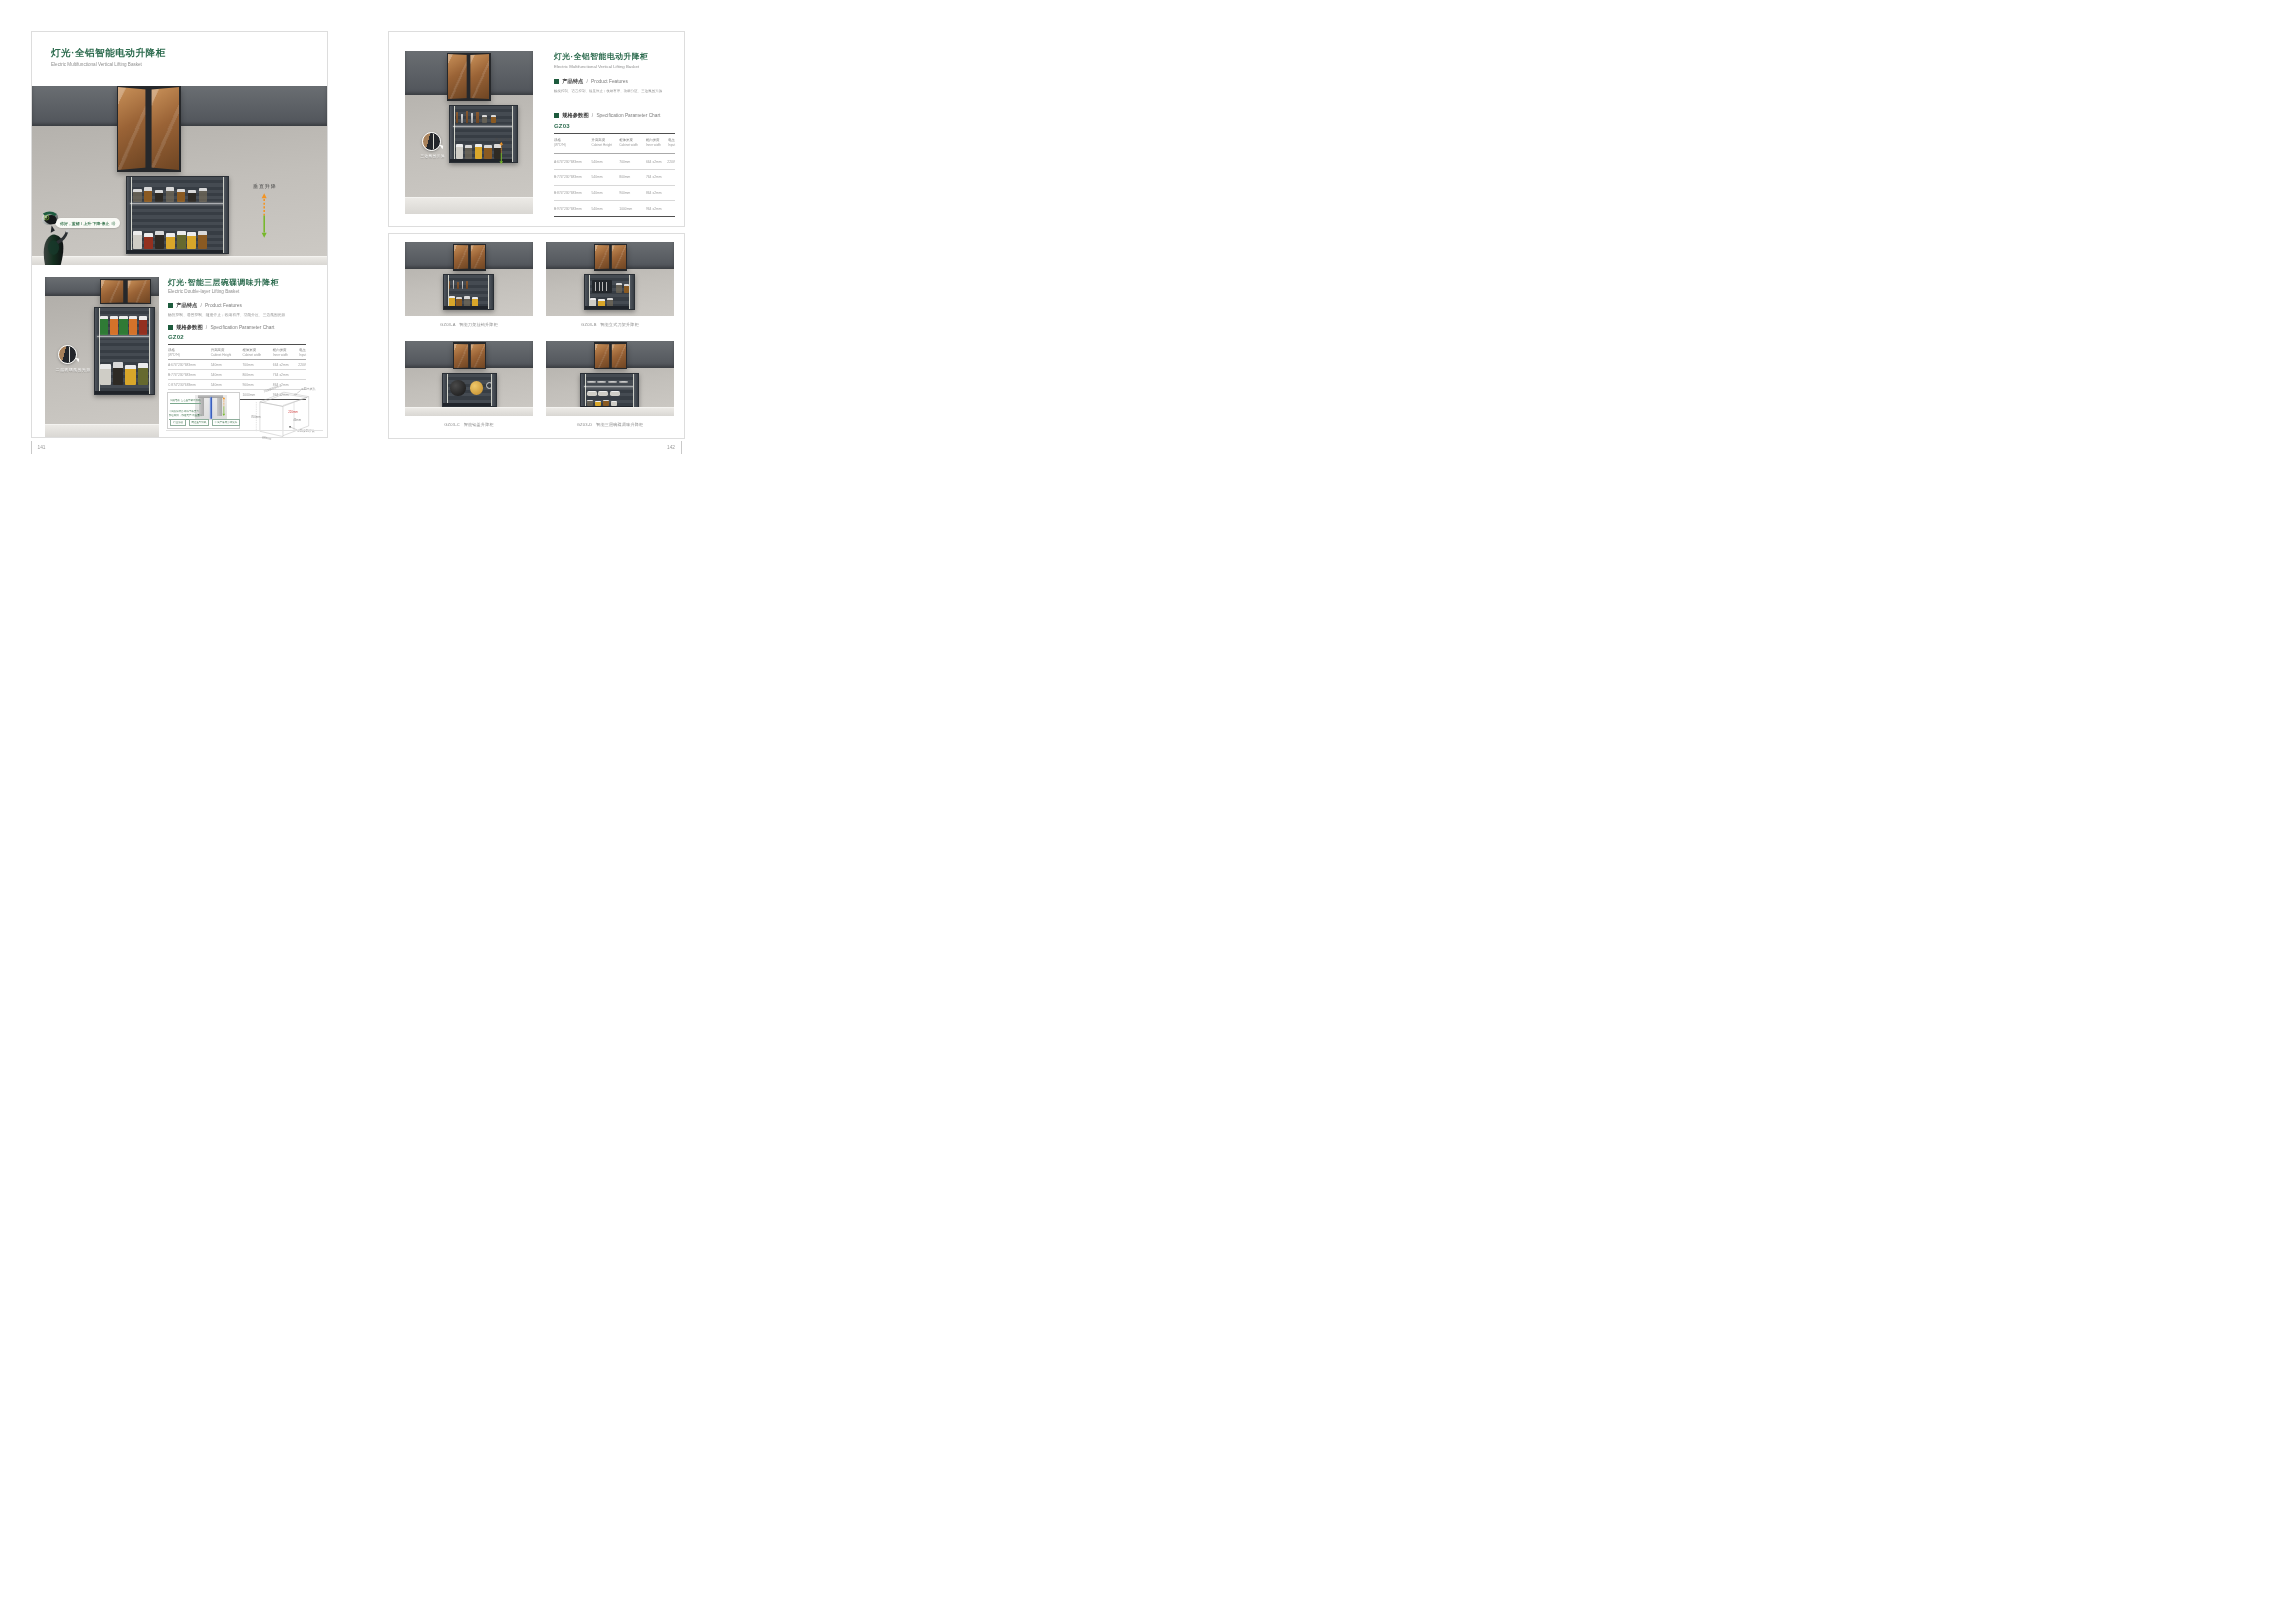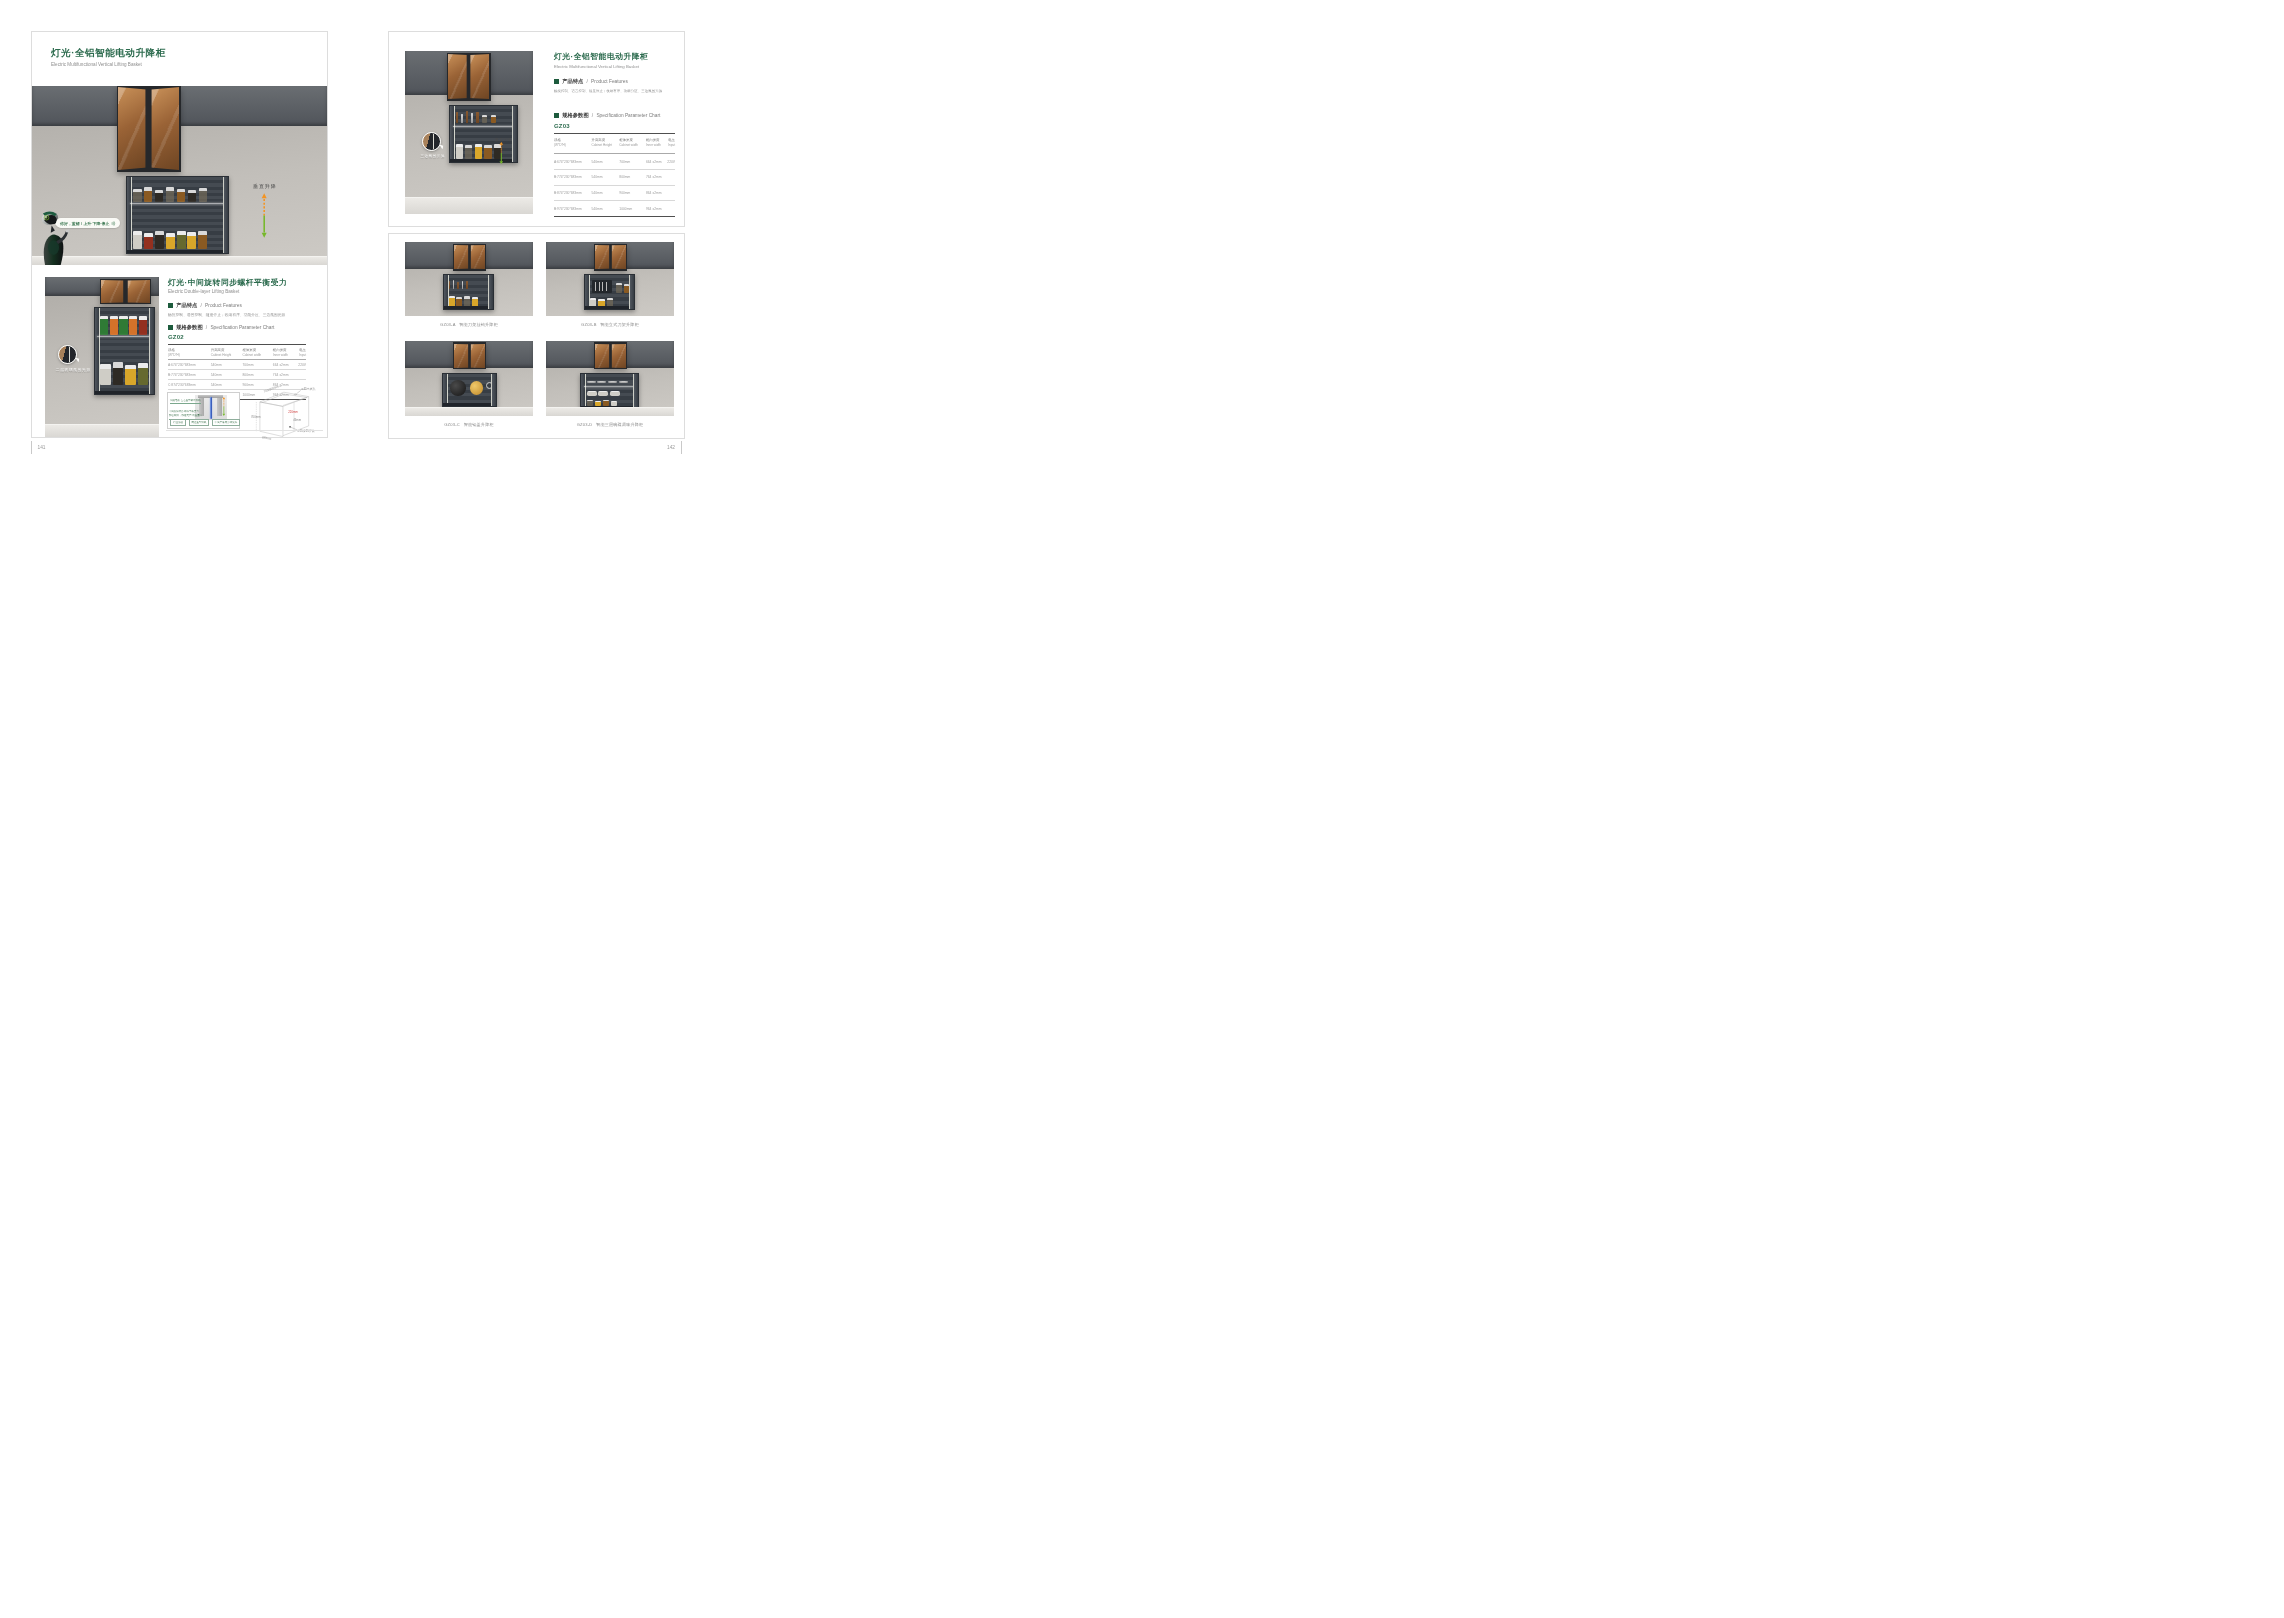--- a/index.html
+++ b/index.html
@@ -204,21 +204,21 @@
         <span class="jar j-olv" style="width:11px;height:22px"></span>
       </div>
       <div class="base"></div>
     </div>
     <div class="counter" style="height:12.8px"></div>
     <div class="callout" style="left:13.7px;top:68px;width:19px;height:19px"></div>
     <div class="callout-label" style="left:11px;top:90px">二层玻璃氛围光源</div>
   </div>
 
   <div class="abs" style="left:136px;top:245px;width:152px;height:160px">
-    <h2 class="gtitle abs" style="left:0;top:0;font-size:7.8px">灯光·中间旋转同步螺杆平衡受力</h2>
+    <h2 class="gtitle abs" style="left:0;top:0;font-size:7.8px">灯光·智能三层碗碟调味升降柜</h2>
     <p class="sub abs" style="left:0;top:12px;font-size:4.6px">Electric Double-layer Lifting Basket</p>
 
     <div class="shead abs" style="left:0;top:25px">
       <span class="sq"></span>
       <span class="shz">产品特点</span>
       <span class="slash">/</span>
       <span class="she">Product Features</span>
     </div>
     <p class="feat abs" style="left:0;top:35px">触摸控制、语音控制、随意停止；收纳有序、功能分区、三边氛围光源</p>
 

